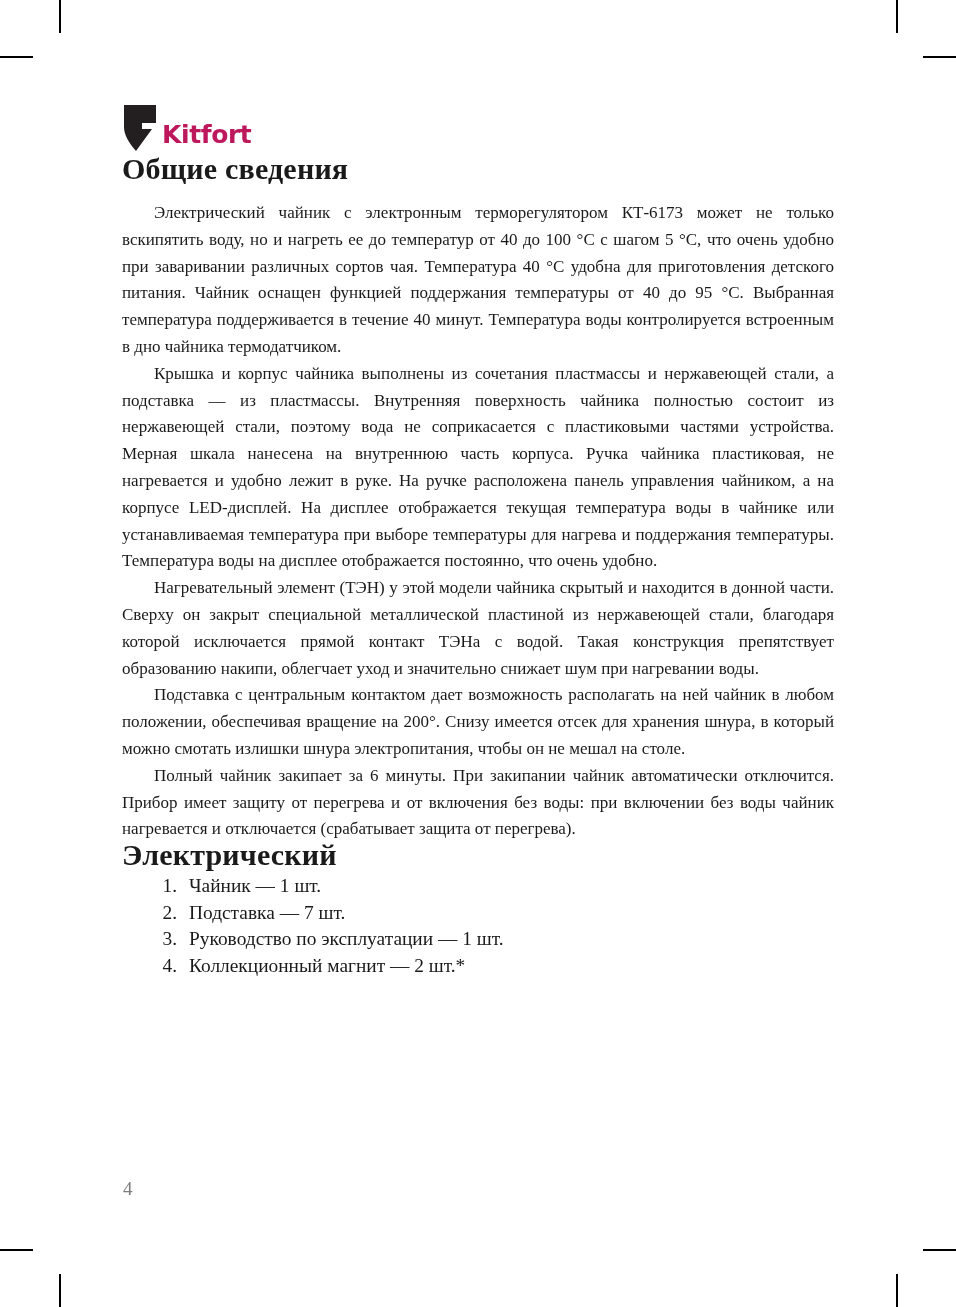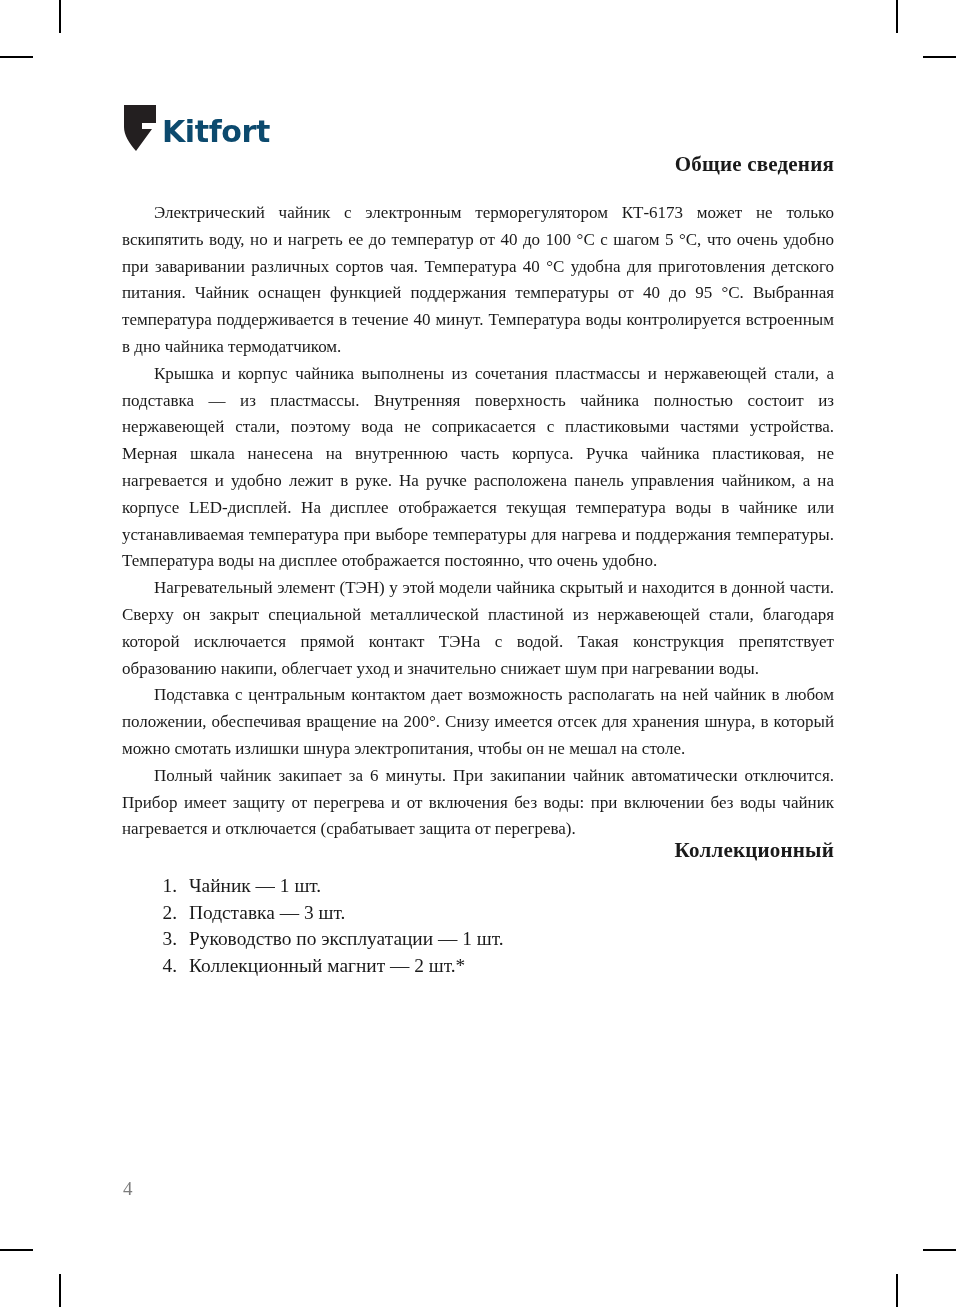--- a/index.html
+++ b/index.html
@@ -45,41 +45,41 @@
   .logo-mark {
     width: 36px;
     height: 50px;
     position: relative;
     margin-right: 4px;
   }
   .logo-mark svg { display: block; }
   .logo-word {
     font-family: "DejaVu Sans", "Liberation Sans", sans-serif;
     font-weight: bold;
-    font-size: 30px;
+    font-size: 25px;
     letter-spacing: -0.4px;
-    color: #0c4a6e;
+    color: #be185d;
     line-height: 1;
     margin-bottom: 6px;
     margin-top: 22px;
   }
 
   
   .page {
     position: absolute;
     left: 122px;
     top: 0;
     width: 712px;
   }
 
   h1.section-title {
     font-family: "Liberation Serif", "DejaVu Serif", serif;
     font-weight: bold;
-    font-size: 21px;
-    text-align: right;
+    font-size: 30px;
+    text-align: left;
     margin: 0;
     padding: 0;
     letter-spacing: 0.2px;
   }
   .title-general { position: absolute; top: 152px; left: 0; width: 712px; }
   .title-package { position: absolute; top: 838px; left: 0; width: 712px; }
 
   .body-text {
     position: absolute;
     top: 200px;
@@ -158,30 +158,30 @@
   <h1 class="section-title title-general">Общие сведения</h1>
 
   <div class="body-text">
     <p>Электрический чайник с электронным терморегулятором КТ-6173 может не только вскипятить воду, но и нагреть ее до температур от 40 до 100 °C с шагом 5 °C, что очень удобно при заваривании различных сортов чая. Температура 40 °C удобна для приготовления детского питания. Чайник оснащен функцией поддержания температуры от 40 до 95 °C. Выбранная температура поддерживается в течение 40 минут. Температура воды контролируется встроенным в дно чайника термодатчиком.</p>
     <p>Крышка и корпус чайника выполнены из сочетания пластмассы и нержавеющей стали, а подставка — из пластмассы. Внутренняя поверхность чайника полностью состоит из нержавеющей стали, поэтому вода не соприкасается с пластиковыми частями устройства. Мерная шкала нанесена на внутреннюю часть корпуса. Ручка чайника пластиковая, не нагревается и удобно лежит в руке. На ручке расположена панель управления чайником, а на корпусе LED-дисплей. На дисплее отображается текущая температура воды в чайнике или устанавливаемая температура при выборе температуры для нагрева и поддержания температуры. Температура воды на дисплее отображается постоянно, что очень удобно.</p>
     <p>Нагревательный элемент (ТЭН) у этой модели чайника скрытый и находится в донной части. Сверху он закрыт специальной металлической пластиной из нержавеющей стали, благодаря которой исключается прямой контакт ТЭНа с водой. Такая конструкция препятствует образованию накипи, облегчает уход и значительно снижает шум при нагревании воды.</p>
     <p>Подставка с центральным контактом дает возможность располагать на ней чайник в любом положении, обеспечивая вращение на 200°. Снизу имеется отсек для хранения шнура, в который можно смотать излишки шнура электропитания, чтобы он не мешал на столе.</p>
     <p>Полный чайник закипает за 6 минуты. При закипании чайник автоматически отключится. Прибор имеет защиту от перегрева и от включения без воды: при включении без воды чайник нагревается и отключается (срабатывает защита от перегрева).</p>
   </div>
 
-  <h1 class="section-title title-package">Коллекционный</h1>
+  <h1 class="section-title title-package">Электрический</h1>
 
   <ol class="kit-list">
     <li>
       <span class="num">1.</span>
       <span>Чайник — 1 шт.</span>
     </li>
     <li>
       <span class="num">2.</span>
-      <span>Подставка — 3 шт.</span>
+      <span>Подставка — 7 шт.</span>
     </li>
     <li>
       <span class="num">3.</span>
       <span>Руководство по эксплуатации — 1 шт.</span>
     </li>
     <li>
       <span class="num">4.</span>
       <span>Коллекционный магнит — 2 шт.*</span>
     </li>
   </ol>

